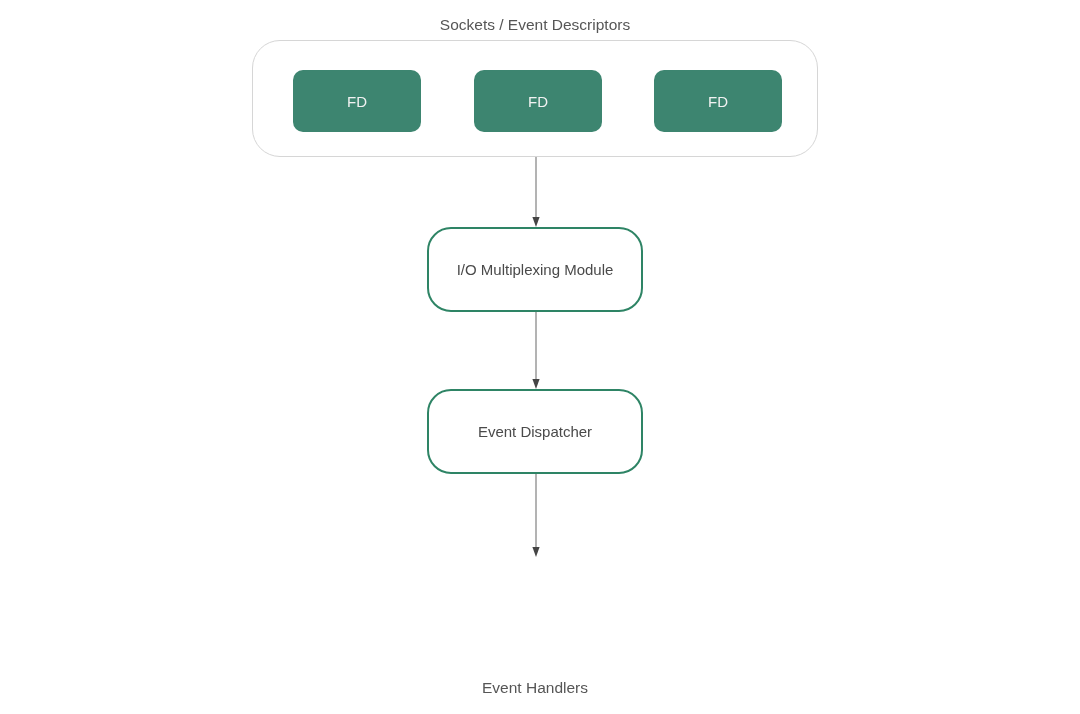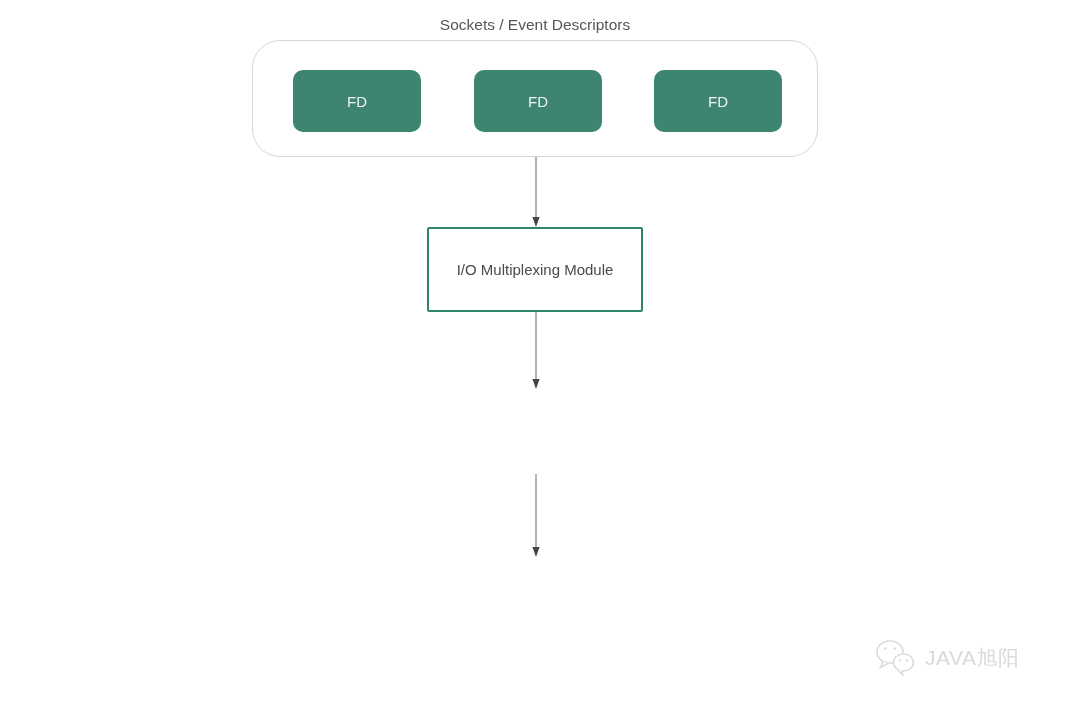--- a/index.html
+++ b/index.html
@@ -38,21 +38,21 @@
   }
 
   .fd-box { width: 128px; height: 62px; top: 29px; }
   .handler-box { width: 158px; height: 62px; top: 27px; padding: 0 8px; }
 
   .outline-box {
     position: absolute;
     left: 427px; width: 216px; height: 85px;
     background: #ffffff;
     border: 2px solid #2e8465;
-    border-radius: 2px;
+    border-radius: 24px;
     display: flex;
     align-items: center;
     justify-content: center;
     color: #4a4a4a;
     font-size: 15px;
     text-align: center;
   }
 
   .arrow { position: absolute; left: 530px; width: 12px; }
 
@@ -90,39 +90,26 @@
 
   <div class="outline-box" style="top: 227px;">
     <span>I/O Multiplexing Module</span>
   </div>
 
   <svg class="arrow" style="top: 312px;" width="12" height="77" viewBox="0 0 12 77">
     <line x1="6" y1="0" x2="6" y2="68" stroke="#a0a0a0" stroke-width="1.6"></line>
     <polygon points="6,77 2.4,67 9.6,67" fill="#454545"></polygon>
   </svg>
 
+  <div class="outline-box" style="top: 389px;">
+    <span>Event Dispatcher</span>
+  </div>
 
   <svg class="arrow" style="top: 474px;" width="12" height="83" viewBox="0 0 12 83">
     <line x1="6" y1="0" x2="6" y2="74" stroke="#a0a0a0" stroke-width="1.6"></line>
     <polygon points="6,83 2.4,73 9.6,73" fill="#454545"></polygon>
   </svg>
 
 
+  <div class="group-label" style="top: 679px;">Event Handlers</div>
 
-  <div class="watermark">
-    <svg width="44" height="40" viewBox="0 0 44 40">
-      <g fill="none" stroke="#dcdcdc" stroke-width="1.6">
-        <ellipse cx="16" cy="14" rx="13" ry="11"></ellipse>
-        <path d="M9 23.5 L6.5 29.5 L14 25.5" fill="#ffffff"></path>
-      </g>
-      <circle cx="11.5" cy="10.5" r="1.3" fill="#dcdcdc"></circle>
-      <circle cx="20.5" cy="10.5" r="1.3" fill="#dcdcdc"></circle>
-      <g fill="#ffffff" stroke="#dcdcdc" stroke-width="1.6">
-        <ellipse cx="29.5" cy="24.5" rx="10" ry="8.5"></ellipse>
-        <path d="M28 32.5 L28.5 37 L23.5 31.5"></path>
-      </g>
-      <circle cx="26" cy="22.5" r="1.2" fill="#dcdcdc"></circle>
-      <circle cx="33" cy="22.5" r="1.2" fill="#dcdcdc"></circle>
-    </svg>
-    <span class="watermark-text">JAVA旭阳</span>
-  </div>
 
 </div>
 
 </body></html>

